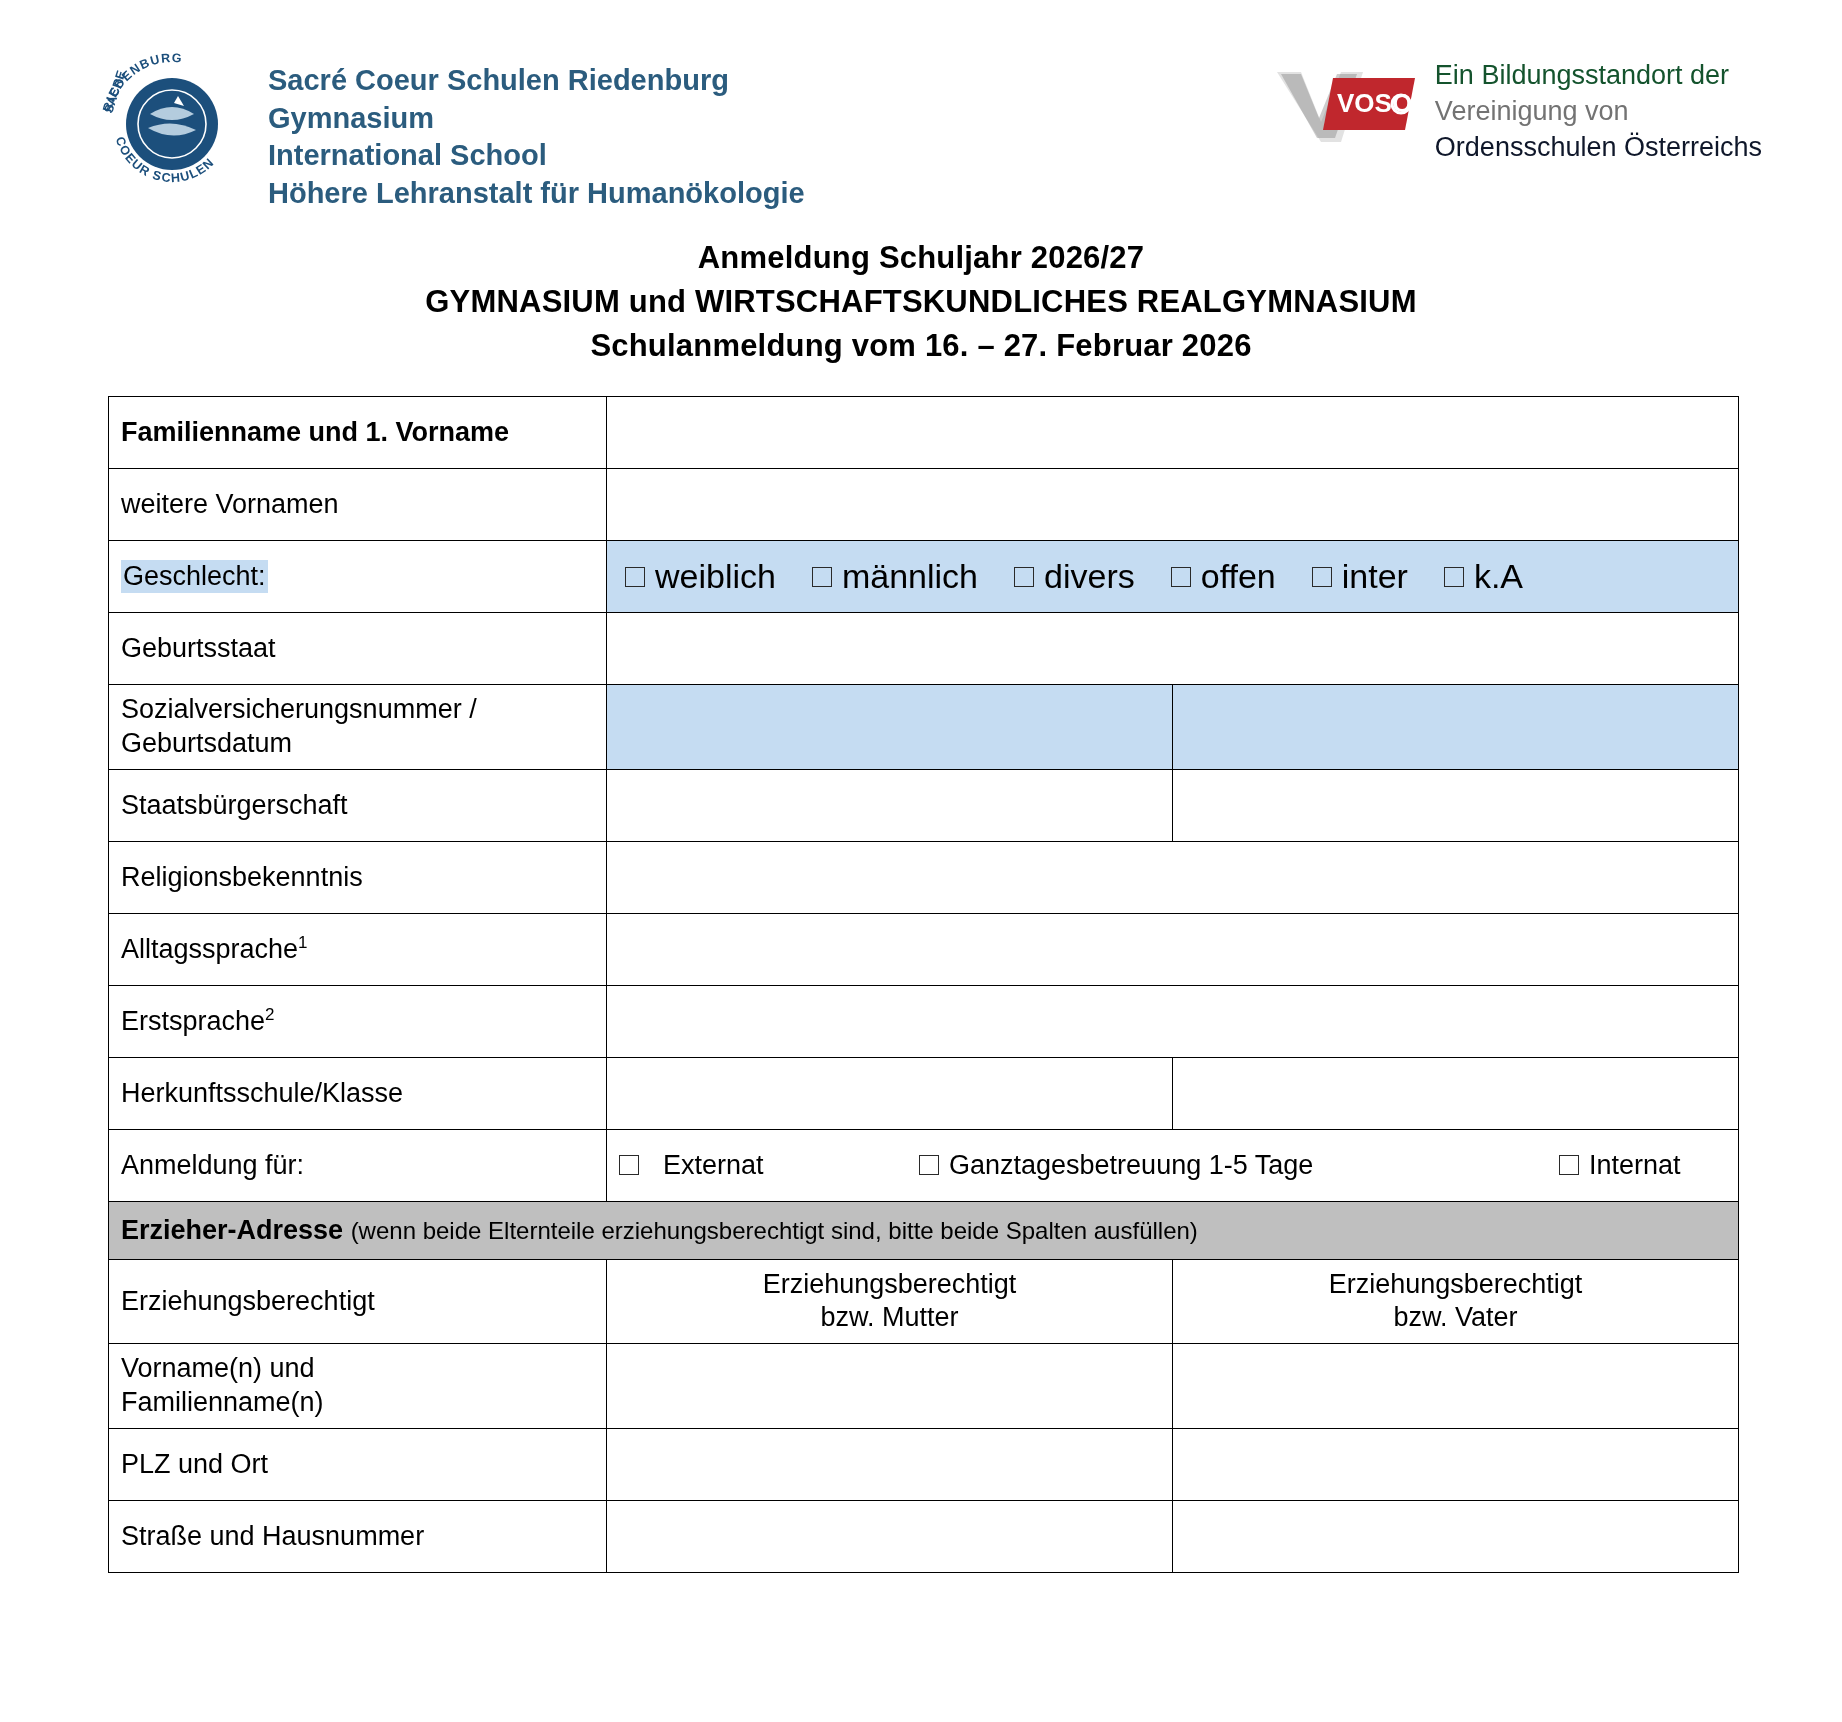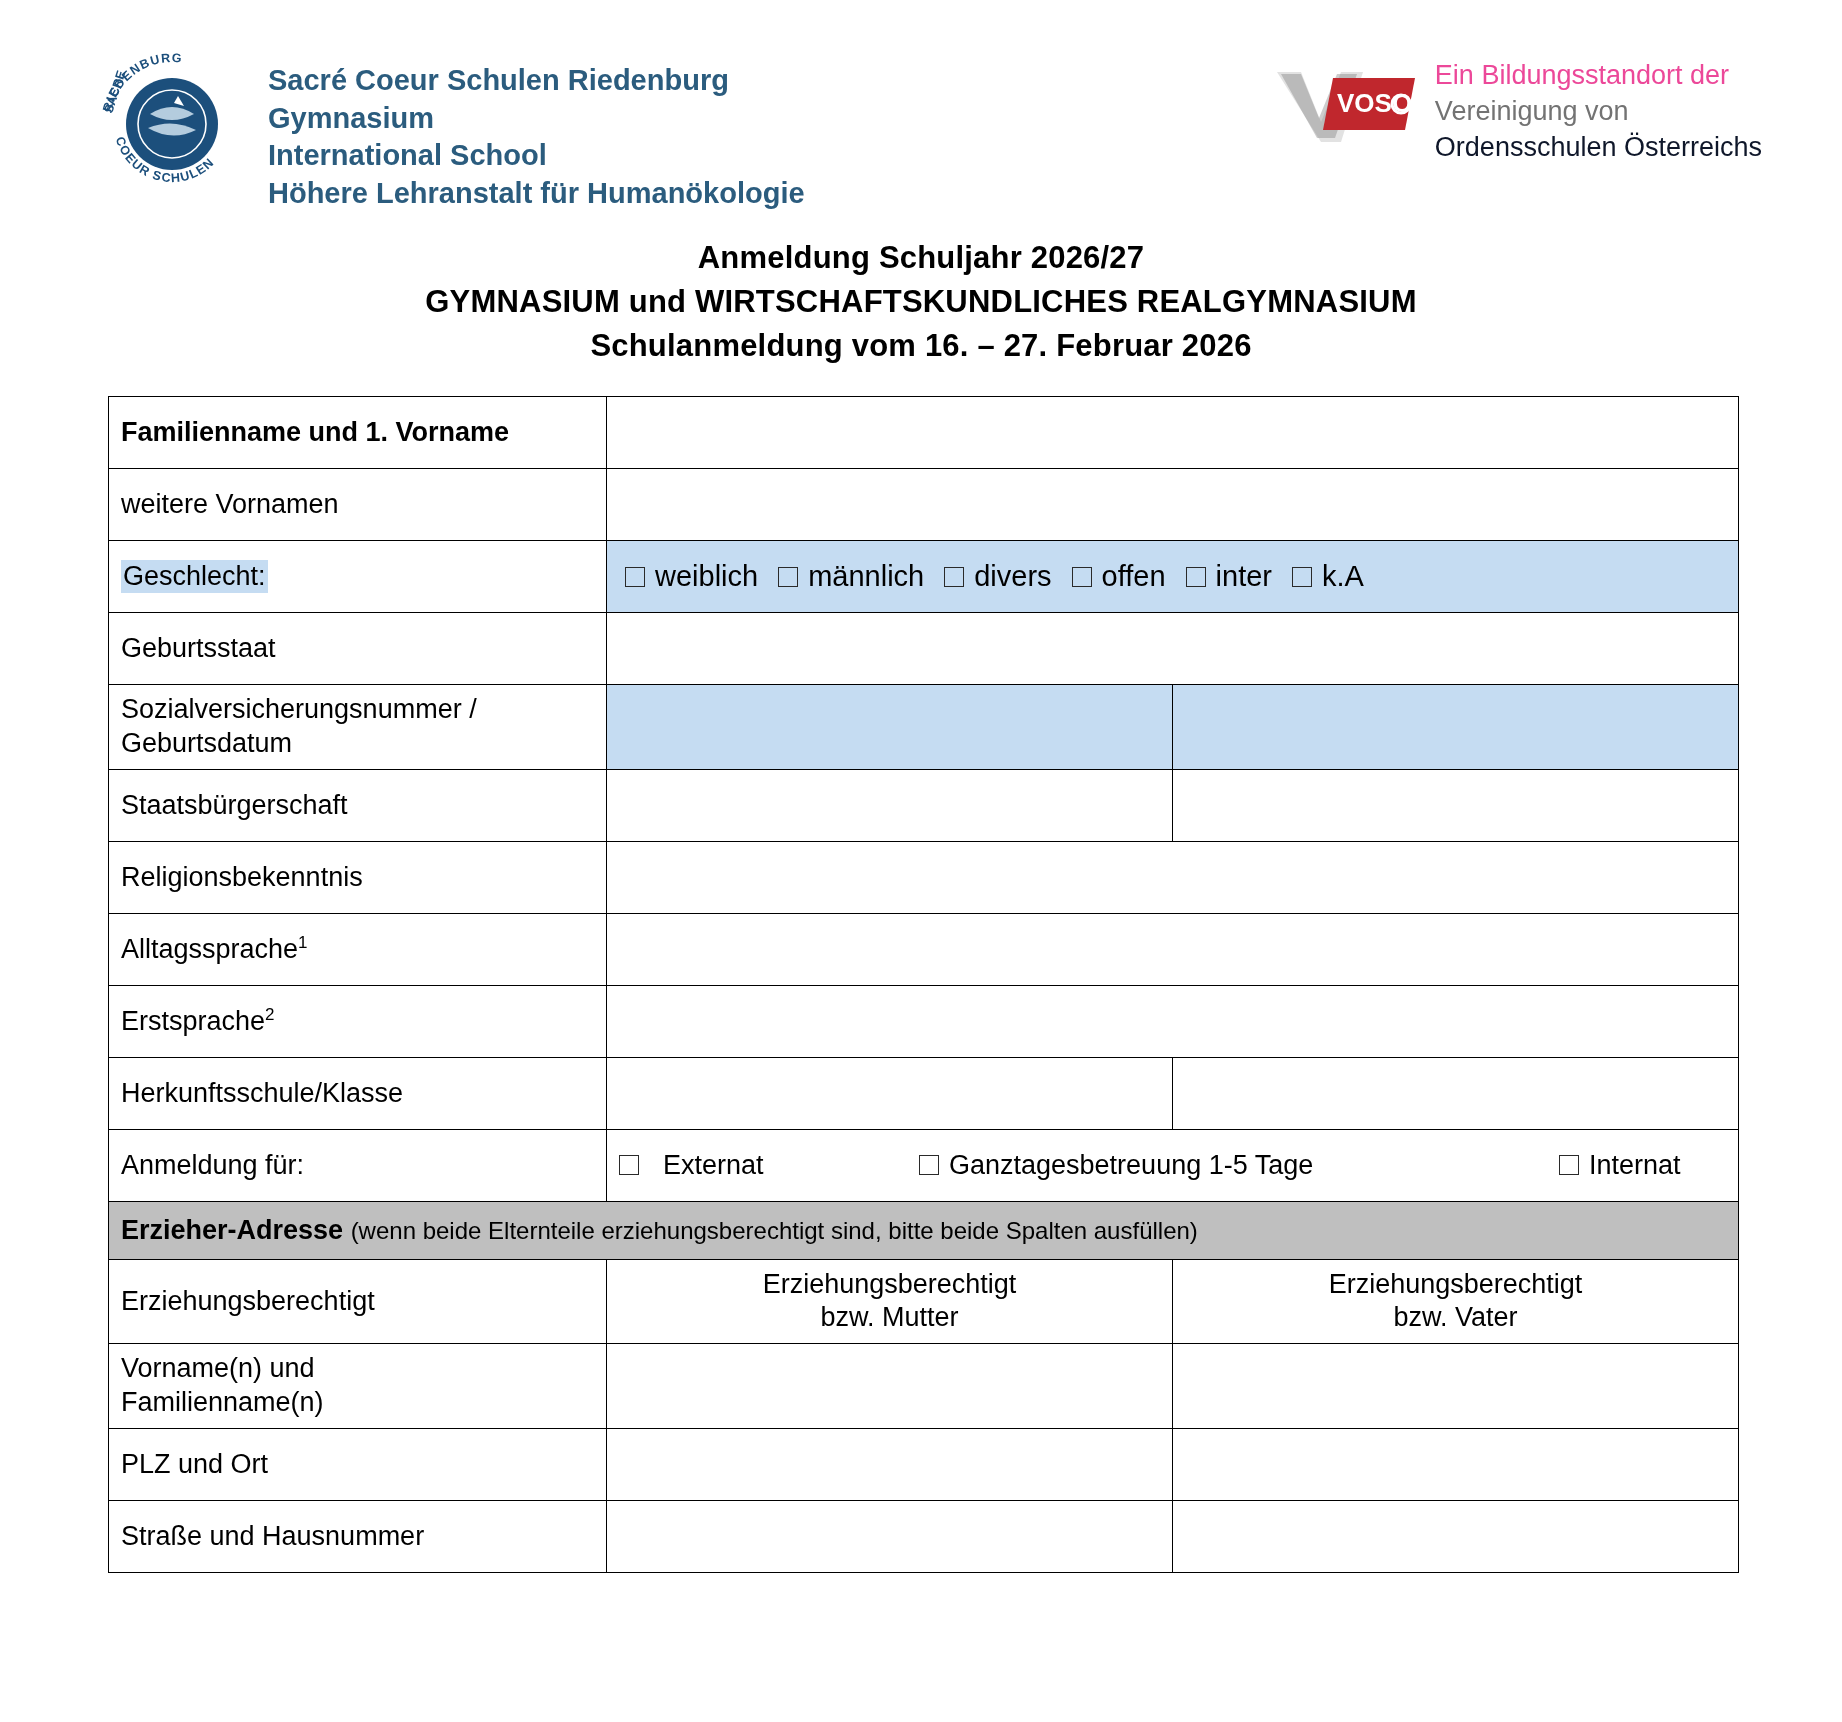--- a/index.html
+++ b/index.html
@@ -69,21 +69,21 @@
     flex: none;
     margin-top: 10px;
   }
   .voso-text {
     margin-left: 20px;
     color: #8d8d8d;
     font-size: 27px;
     line-height: 1.33;
     white-space: nowrap;
   }
-  .voso-text .t1 { color: #ec4899; }
+  .voso-text .t1 { color: #14532d; }
   .voso-text .t2 { color: #737373; }
   .voso-text .t3 { color: #0f172a; }
 
   
   .title-block {
     text-align: center;
     margin-top: 6px;
   }
   .title-block div {
     font-weight: bold;
@@ -120,24 +120,24 @@
   .hl-blue { background: #c5dcf2; }
   .row-gender td { height: 56px; padding-top: 2px; padding-bottom: 2px; }
   .gender-label-inner {
     background: #c5dcf2;
     display: inline-block;
     padding: 1px 2px;
   }
   .gender-options {
     display: flex;
     align-items: center;
-    gap: 20px;
+    gap: 36px;
     background: #c5dcf2;
     padding: 2px 6px;
-    font-size: 29px;
+    font-size: 34px;
     white-space: nowrap;
   }
   .opt {
     display: inline-flex;
     align-items: center;
     gap: 10px;
   }
   .box {
     display: inline-block;
     width: 20px;

